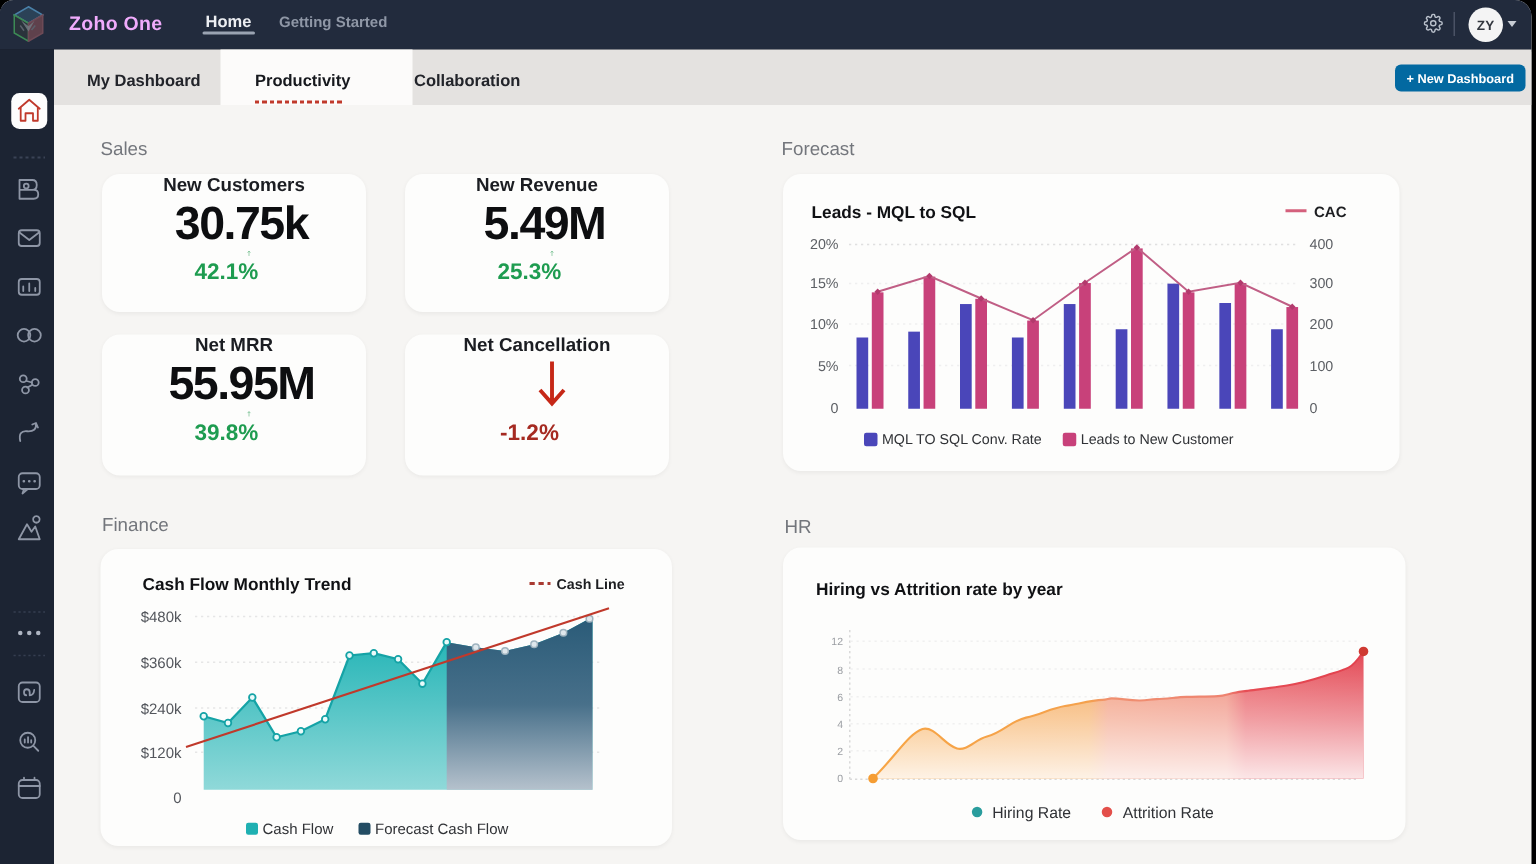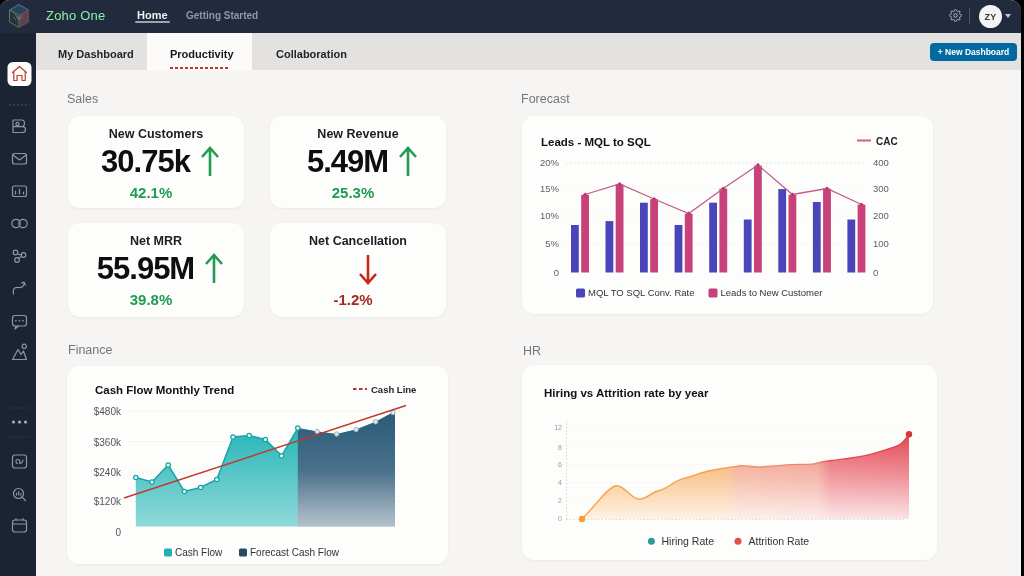--- a/index.html
+++ b/index.html
@@ -1,46 +1,46 @@
 <!DOCTYPE html>
 <html><head>
 <meta charset="utf-8">
 <style>
   html,body{margin:0;padding:0;background:#000;}
   body{width:1024px;height:576px;overflow:hidden;font-family:"Liberation Sans",sans-serif;}
   #app{position:absolute;left:0;top:0;width:1021px;height:576px;background:#f6f5f3;
        border-top-left-radius:9px;border-top-right-radius:11px;overflow:hidden;}
   
   #topbar{position:absolute;left:0;top:0;width:1021px;height:33px;background:#222b3d;box-shadow:0 1.5px 0 #131927;}
-  #topbar .brand{position:absolute;left:46px;top:8px;color:#86efac;font-size:13px;font-weight:normal;letter-spacing:.2px;}
+  #topbar .brand{position:absolute;left:46px;top:8px;color:#f0abfc;font-size:13px;font-weight:bold;letter-spacing:.2px;}
   #topbar .home{position:absolute;left:137px;top:9px;color:#eceef2;font-size:11px;font-weight:bold;text-align:center;}
   #topbar .home:after{content:"";position:absolute;left:-2px;right:-2px;bottom:-2px;height:2px;background:#9aa3b2;border-radius:2px;}
   #topbar .gs{position:absolute;left:186px;top:10px;color:#8f97a6;font-size:10px;font-weight:bold;}
   #topbar .divider{position:absolute;left:969px;top:8px;width:1px;height:16px;background:#4a5265;}
   #avatar{position:absolute;left:979px;top:4.5px;width:23px;height:23px;border-radius:50%;background:#f4f4f4;
           color:#33373e;font-size:9px;font-weight:bold;text-align:center;line-height:24px;letter-spacing:.3px;}
   #caret{position:absolute;left:1005px;top:13.5px;width:0;height:0;border-left:3.5px solid transparent;border-right:3.5px solid transparent;border-top:4.5px solid #c7ccd4;}
   
   #sidebar{position:absolute;left:0;top:33px;width:36px;height:543px;background:#1c2433;}
   
   #tabbar{position:absolute;left:36px;top:33px;width:985px;height:37px;background:#e4e2e0;}
   .tab{position:absolute;top:15px;font-size:11px;font-weight:bold;color:#22242a;}
   #tab1{left:22px;}
-  #tabactive{position:absolute;left:111px;top:0;width:105px;height:37px;background:#fcfbfa;}
+  #tabactive{position:absolute;left:111px;top:0;width:128px;height:37px;background:#fcfbfa;}
   #tabactive .t{position:absolute;left:23px;top:15px;font-size:11px;font-weight:bold;color:#16181d;}
   #tabactive .u{position:absolute;left:23px;top:34px;width:58px;height:2px;background:repeating-linear-gradient(90deg,#c0392b 0,#c0392b 3px,transparent 3px,transparent 5px);}
   #tab3{left:240px;}
   #newdash{position:absolute;left:894px;top:10px;width:87px;height:18px;background:#0369a1;border-radius:4px;
            color:#fff;font-size:8.5px;font-weight:bold;text-align:center;line-height:18px;}
   
   .seclabel{position:absolute;color:#73767c;font-size:12.5px;}
   .card{position:absolute;background:#fdfdfc;border-radius:12px;box-shadow:0 1px 3px rgba(0,0,0,0.05);}
   .kpi{text-align:center;}
-  .kpi .t{font-size:12.5px;font-weight:bold;color:#1b1d22;margin-top:11px;}
-  .kpi .row{display:flex;align-items:center;justify-content:center;height:40px;margin-top:1px;transform:translateX(5px);}
+  .kpi .t{font-size:12.5px;font-weight:bold;color:#1b1d22;}
+  .kpi .row{display:flex;align-items:center;justify-content:flex-start;height:40px;margin-top:1px;transform:translateX(5px);flex-direction:column;}
   .kpi .n{font-size:31px;font-weight:bold;color:#0d0e10;letter-spacing:-1px;}
   .kpi .p{font-size:15px;font-weight:bold;color:#1e9c50;margin-top:2px;transform:translateX(-5px);}
   .kpi .p.red{color:#a52a21;}
   .kpi svg{margin-left:9px;}
 </style>
 </head>
 <body>
 <div id="app">
   <div id="topbar">
     <svg width="22" height="24" style="position:absolute;left:8px;top:4px" viewBox="0 0 22 24">

